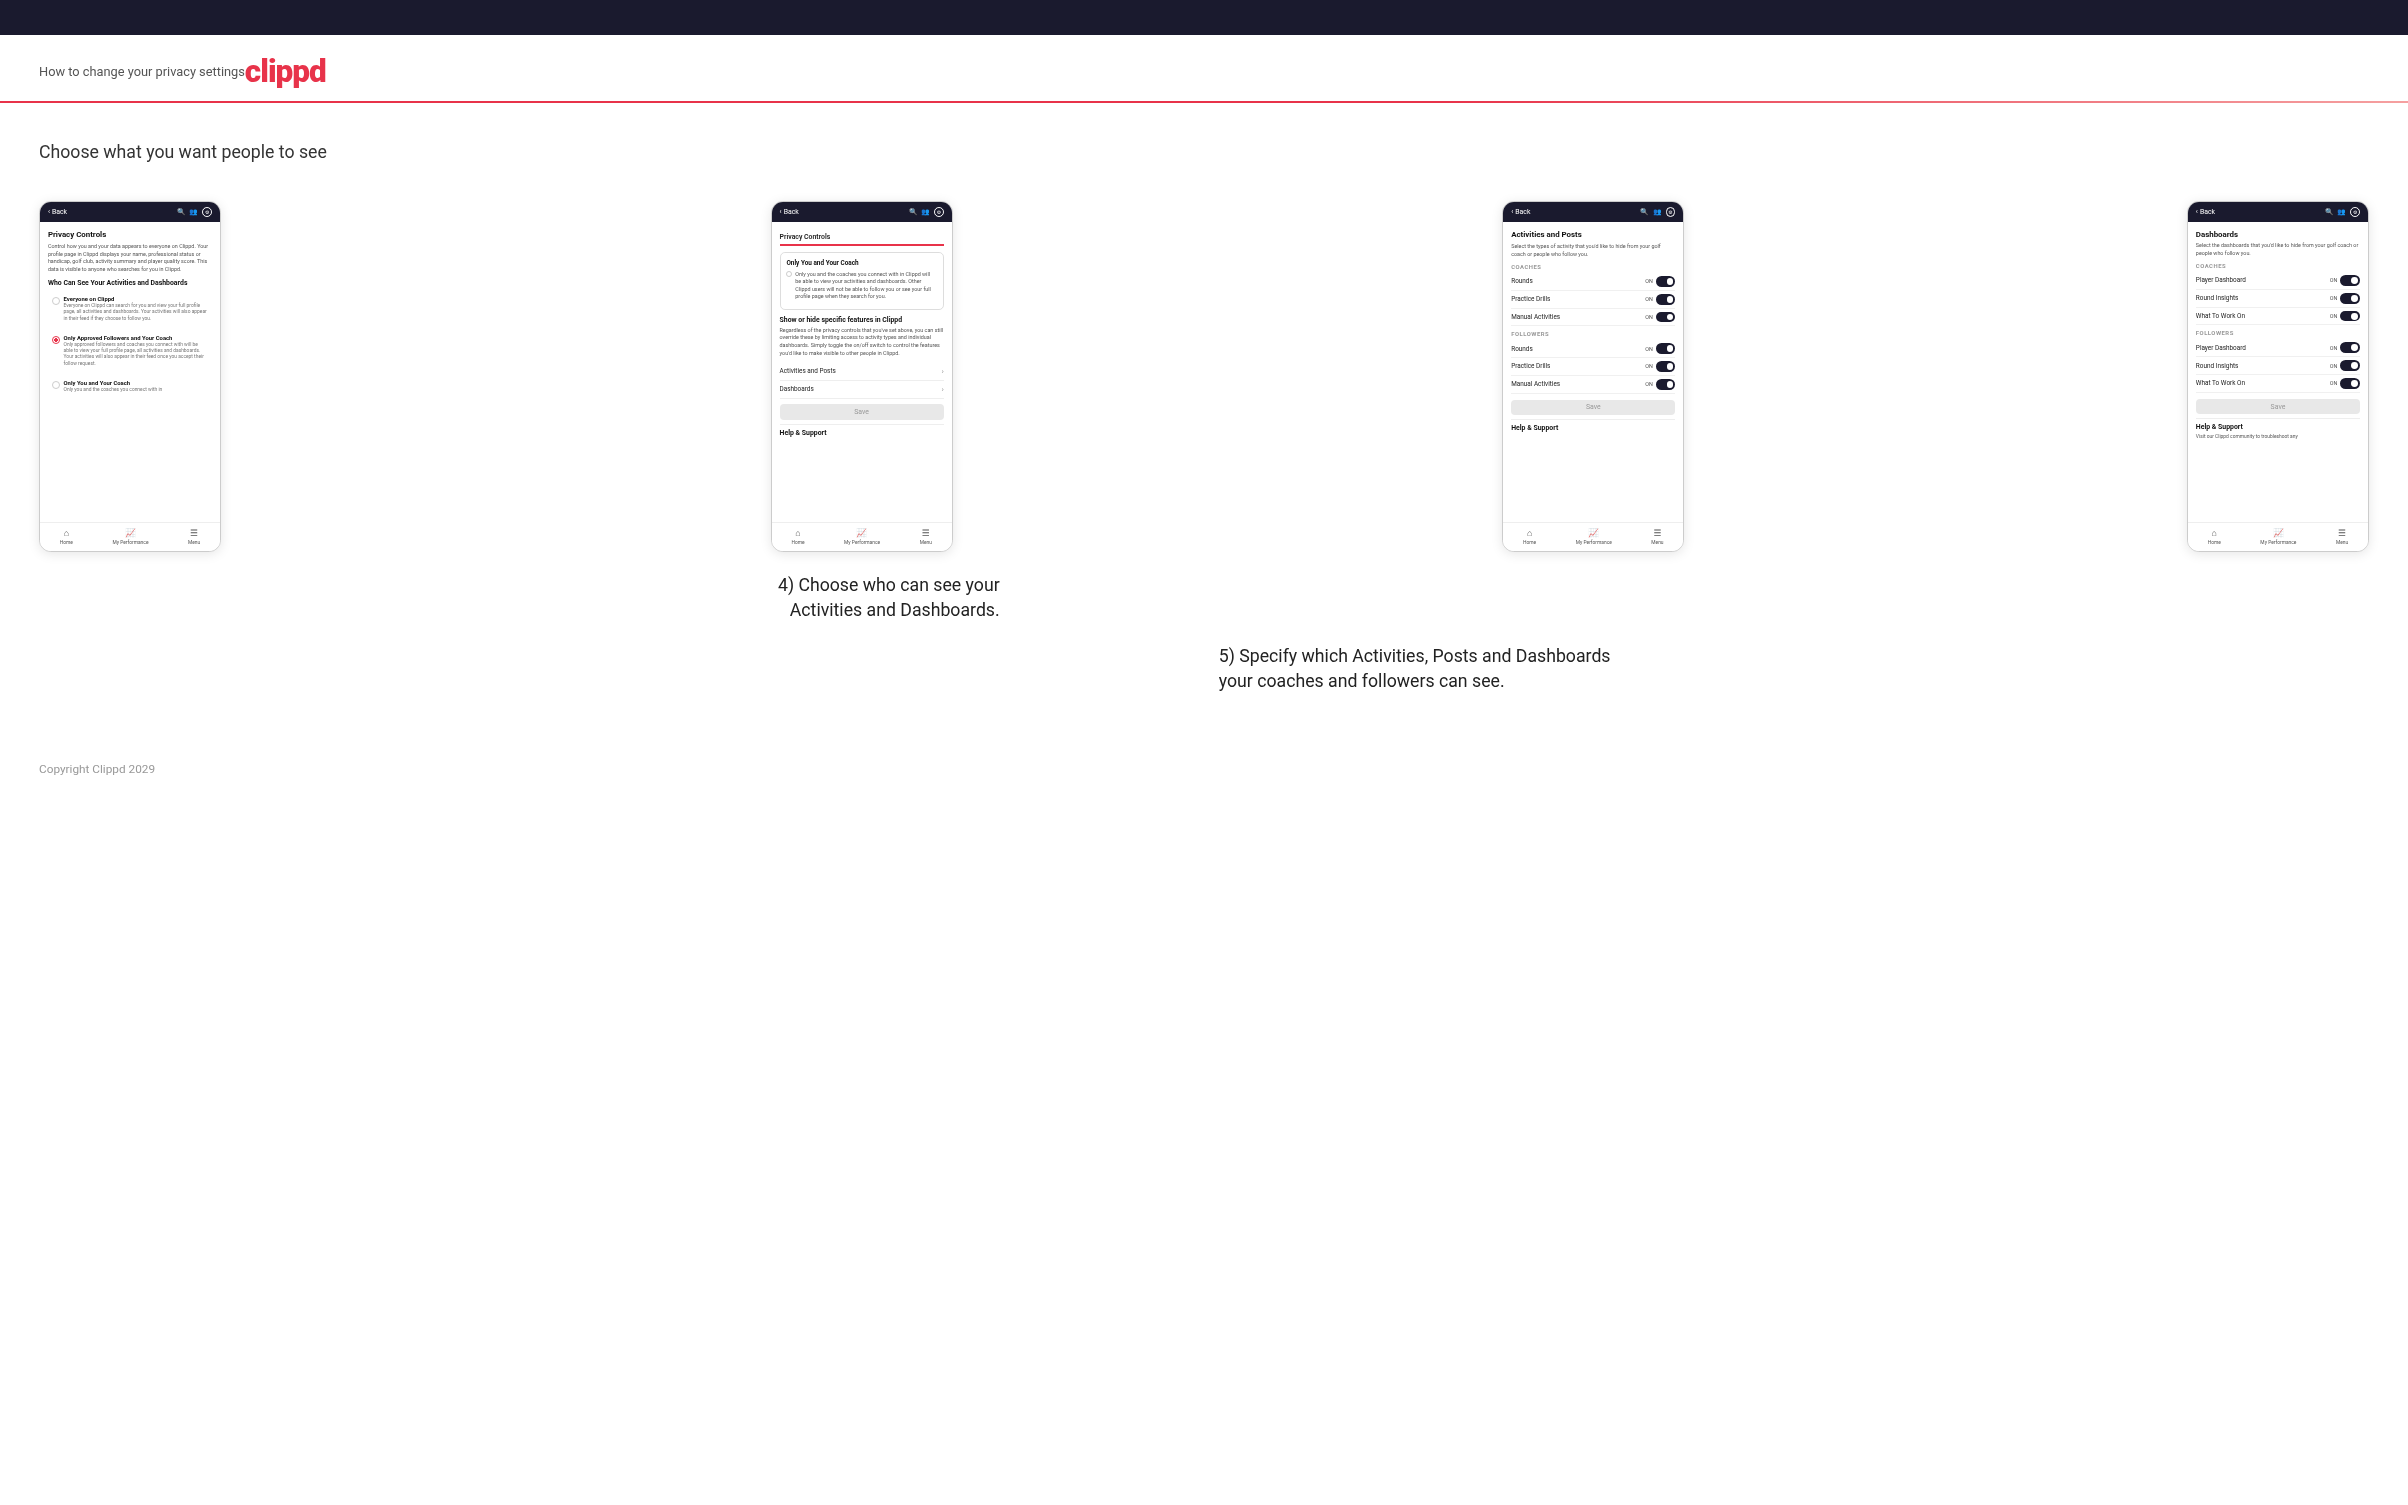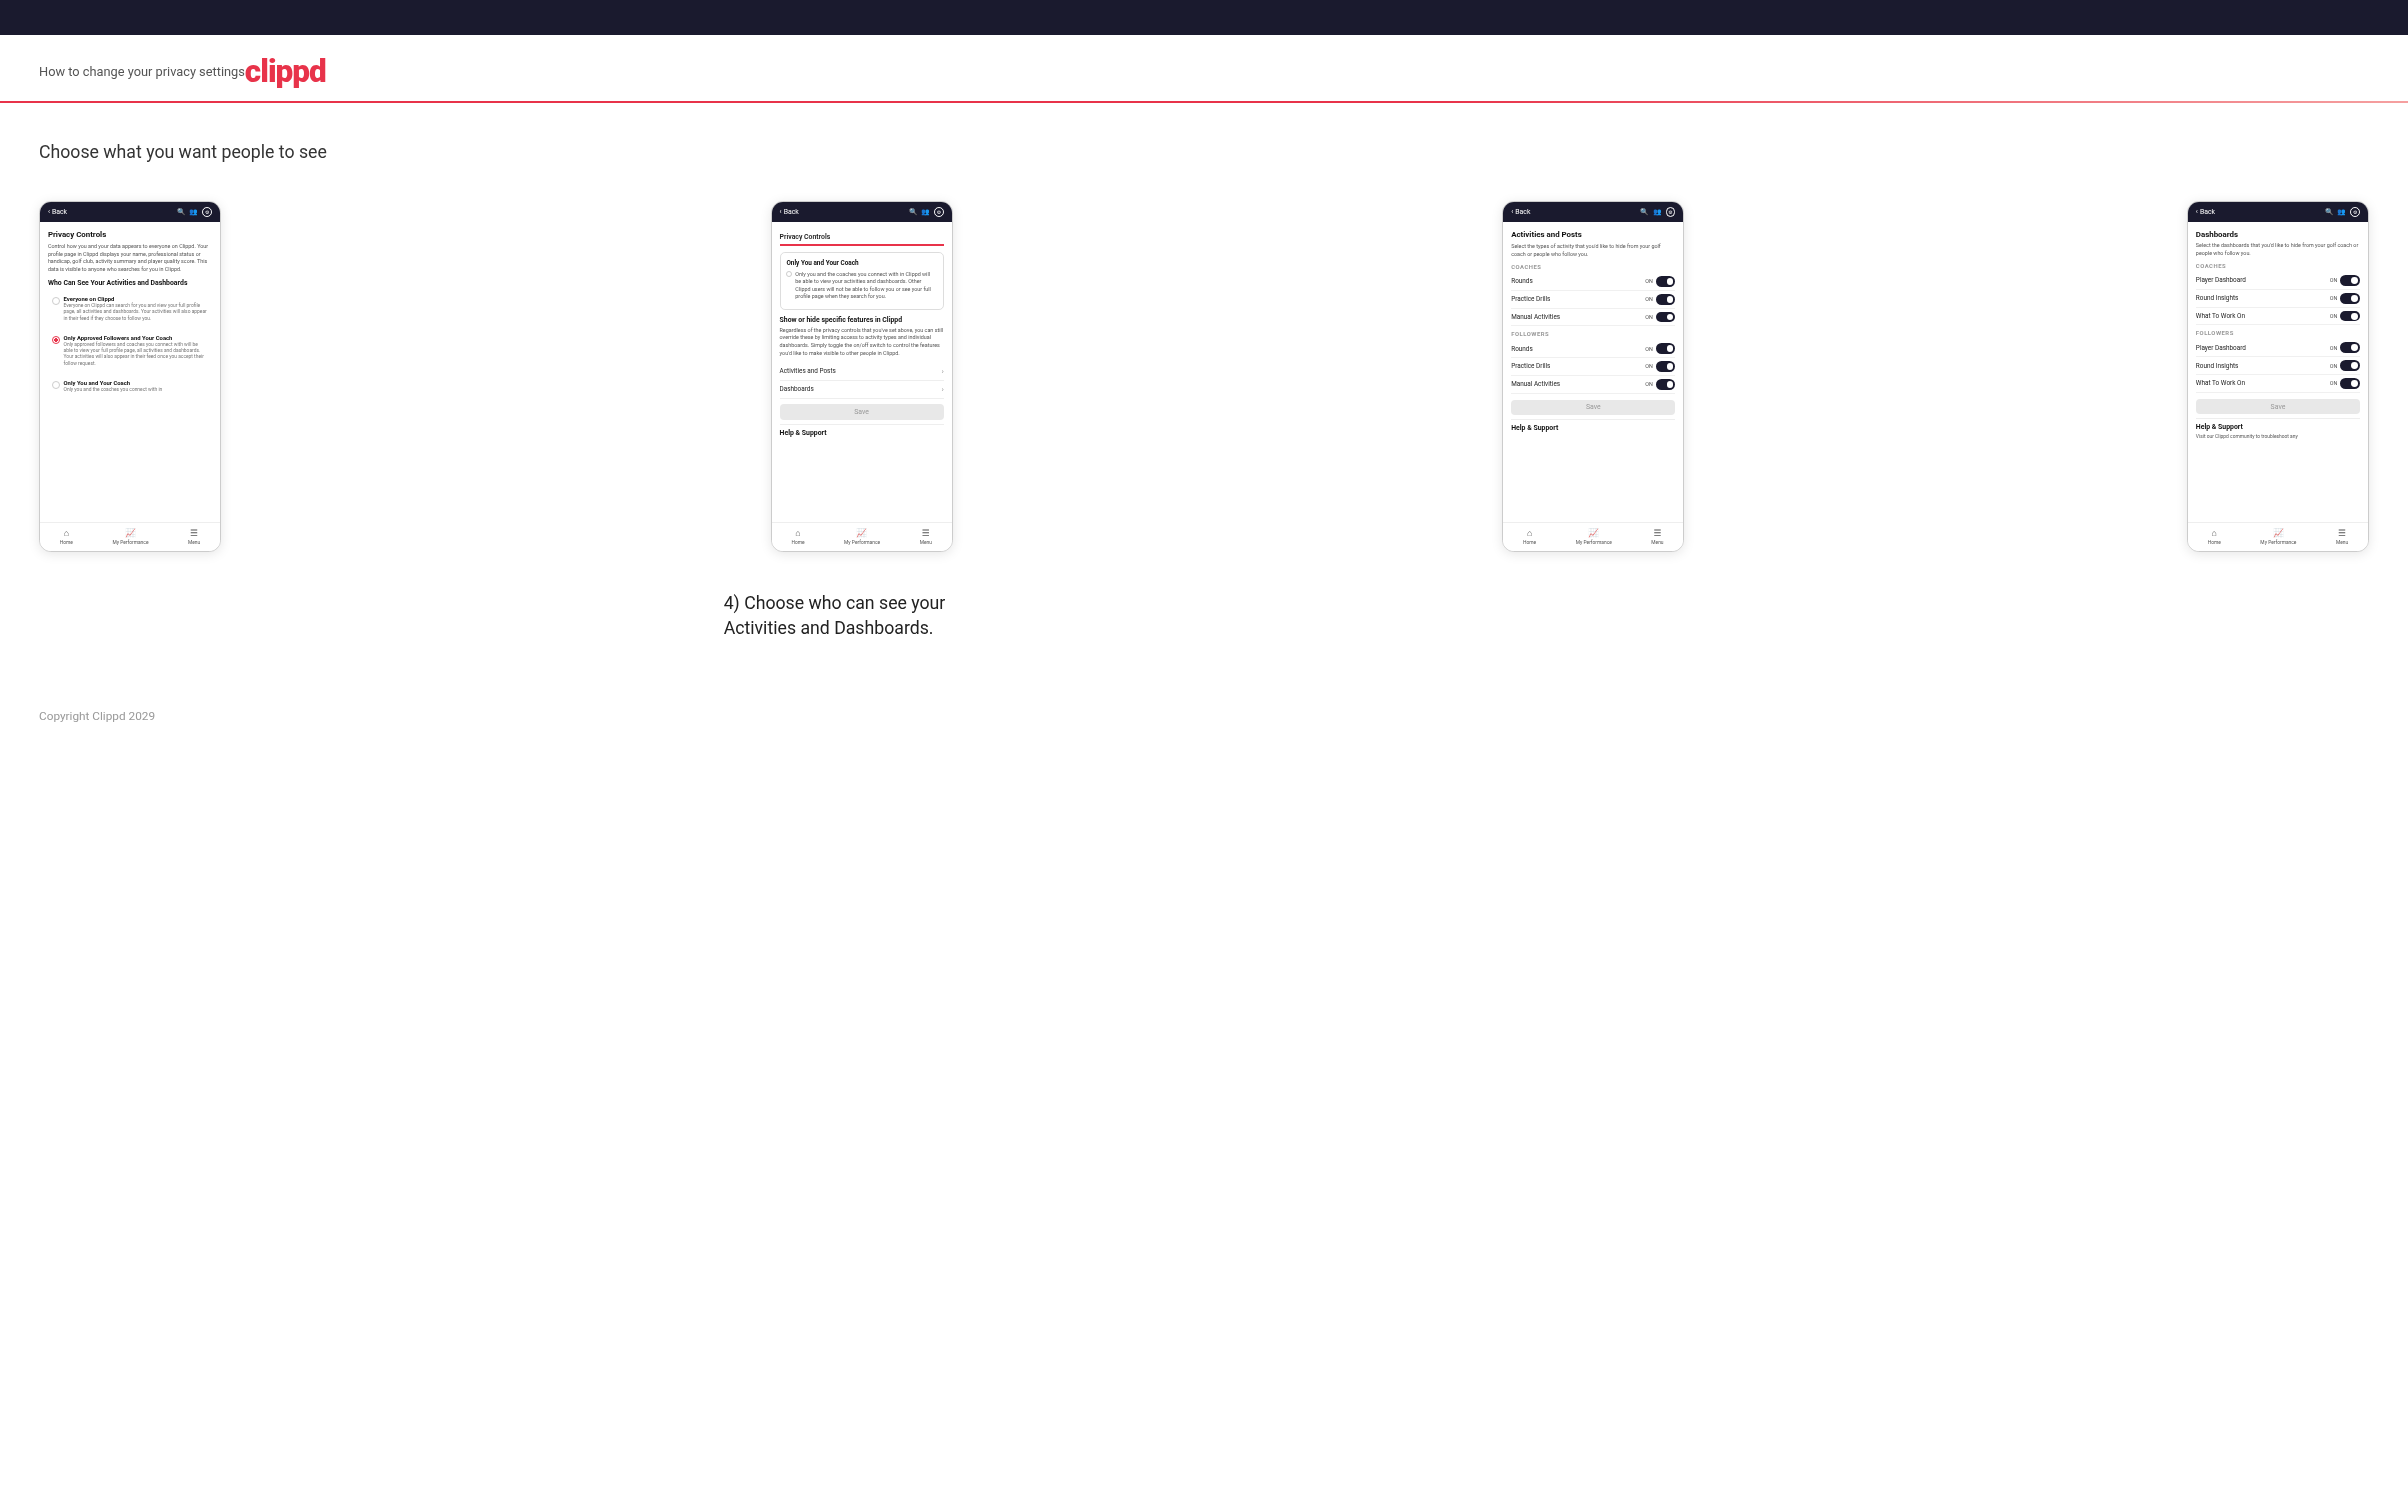--- a/index.html
+++ b/index.html
@@ -337,22 +337,22 @@
       font-size: 5.4px;
       color: #555;
       line-height: 1.4;
       margin-bottom: 5.9px;
     }
 
     
     .caption {
       font-size: 17.7px;
       color: #222;
-      text-align: left;
-      margin-top: 39px;
+      text-align: right;
+      margin-top: 21px;
       max-width: 276px;
       line-height: 1.4;
     }
     .caption-large {
       font-size: 17.7px;
       color: #222;
       text-align: left;
       margin-top: 21.7px;
       max-width: 394px;
       line-height: 1.4;
@@ -680,20 +680,25 @@
         </div>
       </div>
     </div>
 
   </div>
 
   <div style="display:flex; justify-content:space-between; margin-top:0; padding-left: 0;">
 
     <div style="flex:2;"></div>
 
+    <div style="flex:2; display:flex; justify-content:flex-start; padding-left: 29.6px;">
+      <div class="caption-large">
+        <span>5) Specify which Activities, Posts and Dashboards your  coaches and followers can see.</span>
+      </div>
+    </div>
   </div>
 
 </div>
 
 <div class="footer">
   <span>Copyright Clippd 2029</span>
 </div>
 
 
 </body></html>

